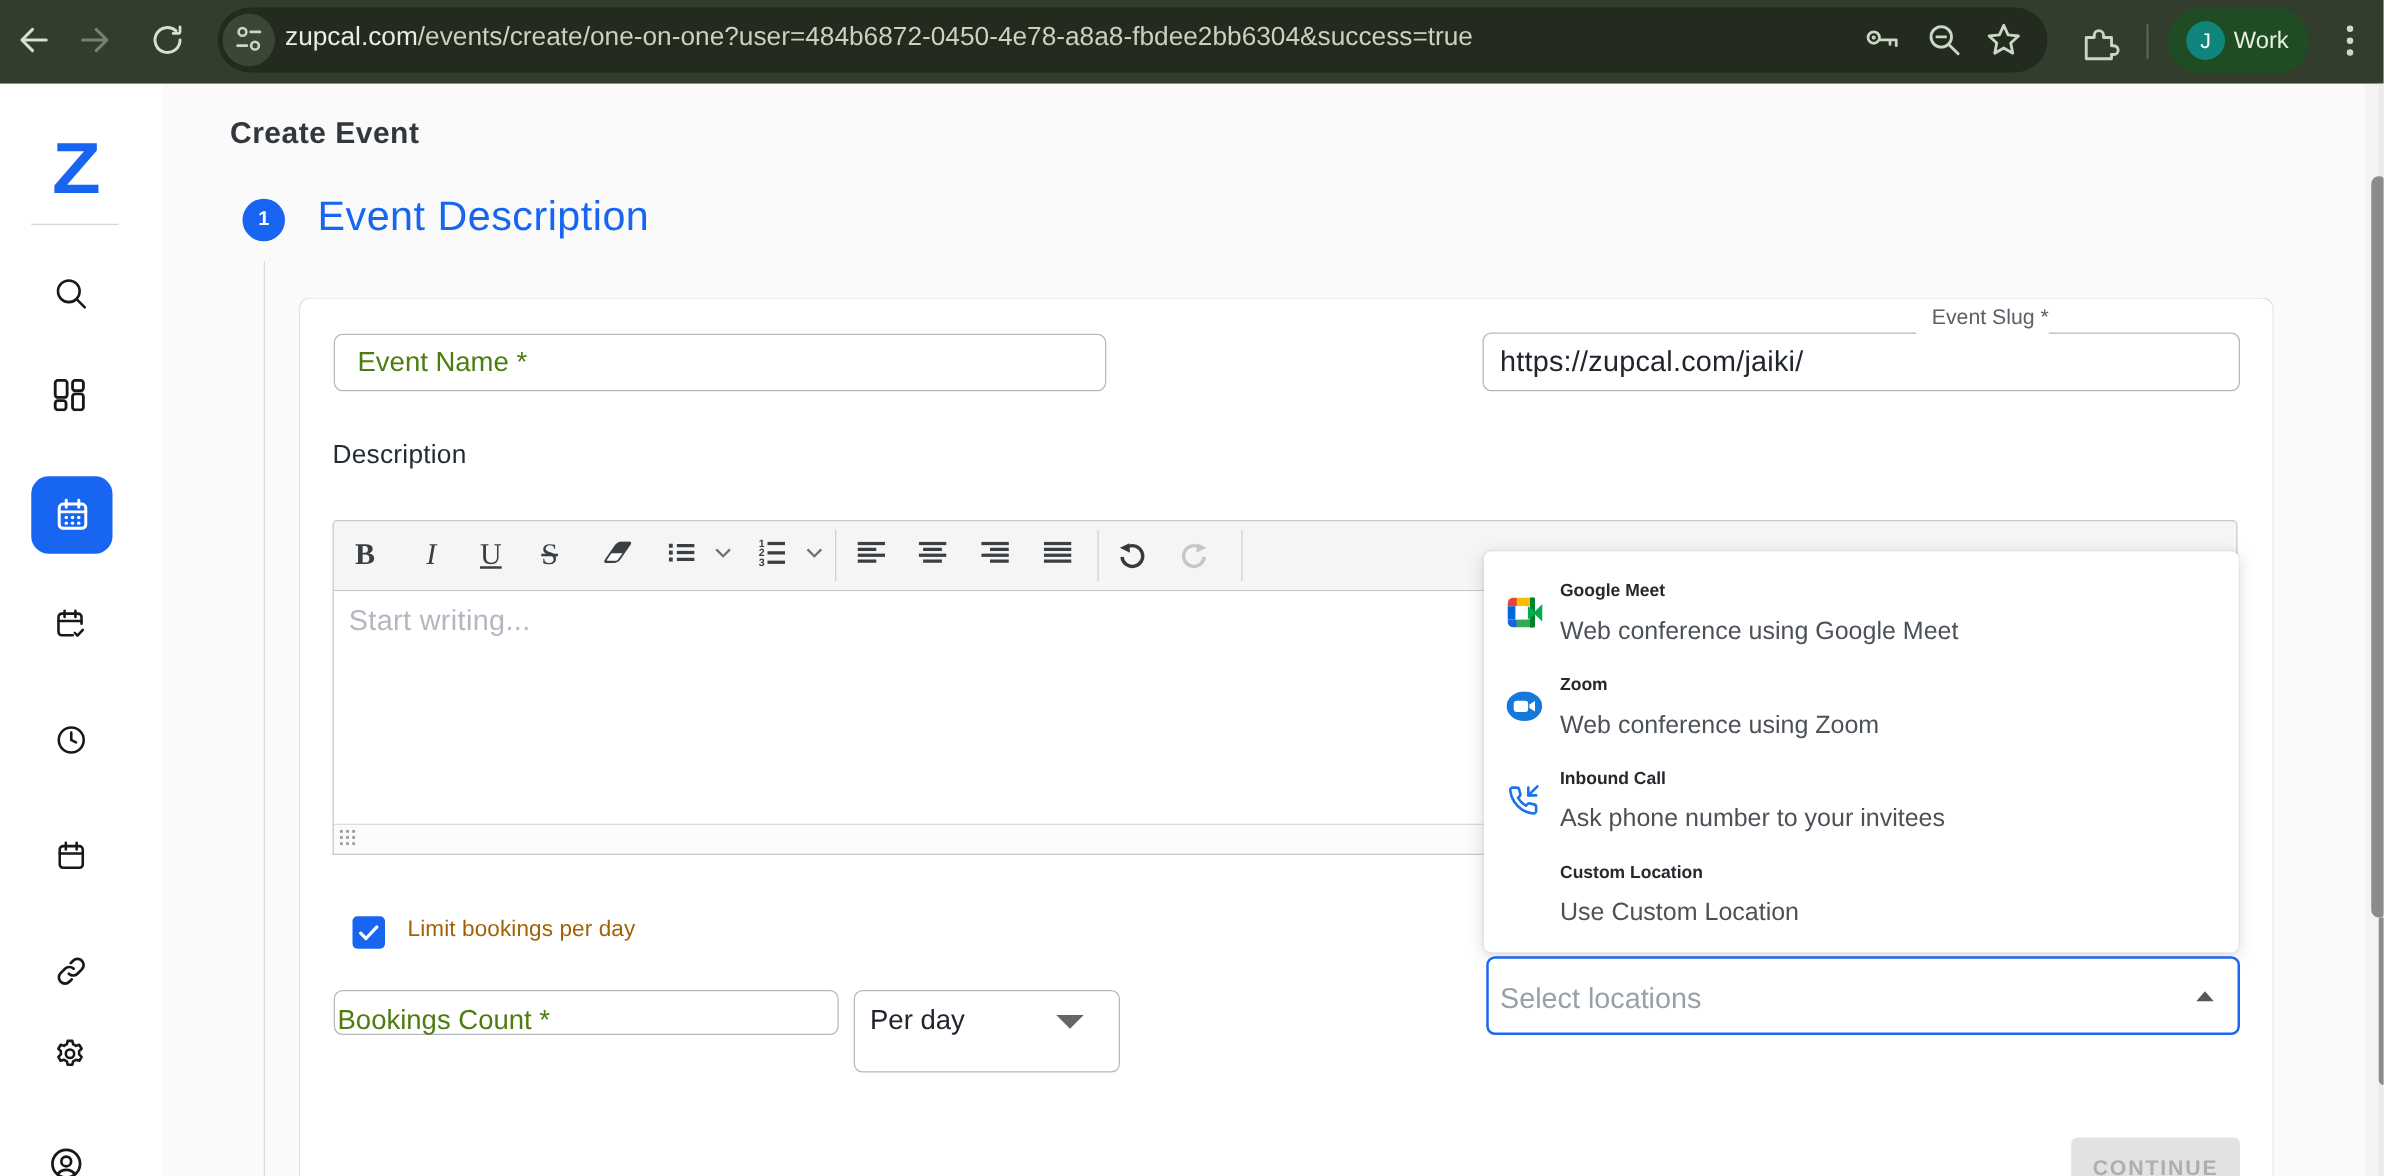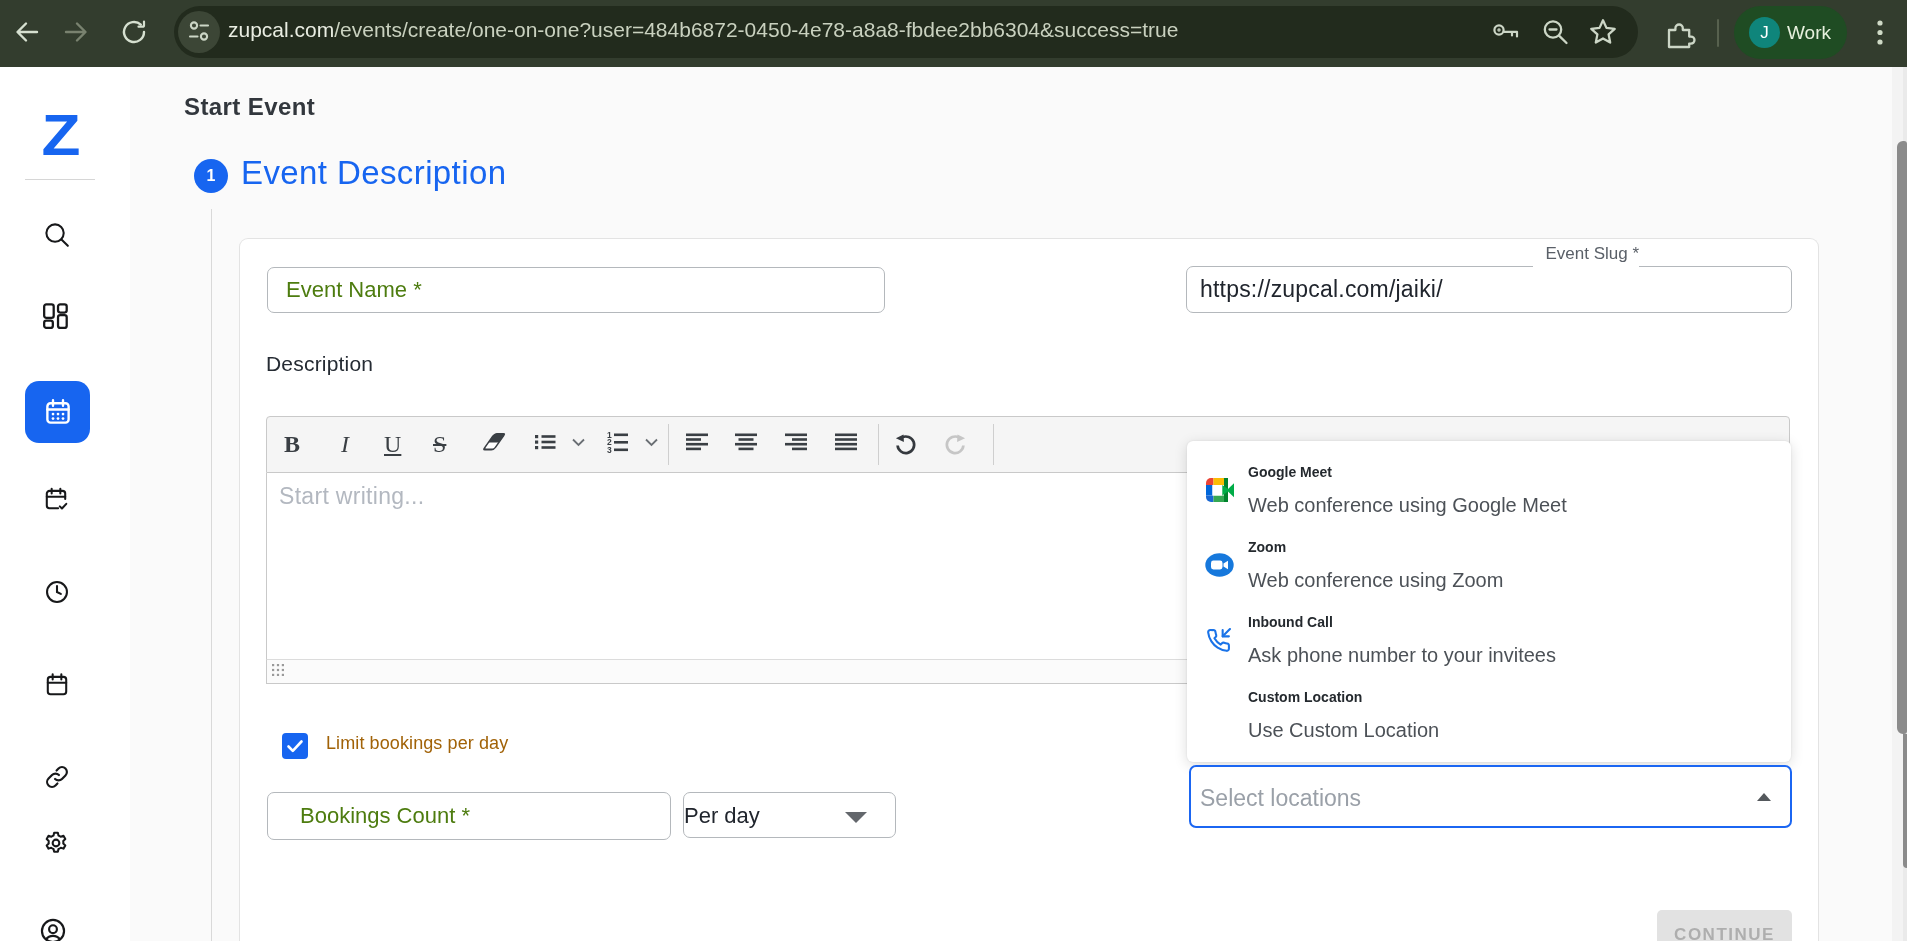--- a/index.html
+++ b/index.html
@@ -17,21 +17,21 @@
   
   #sidebar { position:absolute; left:0; top:67px; width:130px; height:874px; background:#ffffff; }
   #zlogo { position:absolute; left:0; top:39px; width:122px; text-align:center; font-size:58px; font-weight:bold; color:#1765f0; line-height:1; transform:scaleX(1.1); }
   #zhr { position:absolute; left:25px; top:112px; width:70px; height:1px; background:#d6d6d6; }
   .sic { position:absolute; left:45px; width:26px; height:26px; }
   #activebtn { position:absolute; left:25px; top:314px; width:65px; height:62px; border-radius:14px; background:#1765f0; }
   
   #main { position:absolute; left:130px; top:67px; width:1762px; height:874px; background:#fafafa; }
   h1.ce { position:absolute; left:184px; top:93px; font-size:24px; font-weight:bold; color:#32373d; letter-spacing:0.4px; }
   #stepcirc { position:absolute; left:194px; top:159px; width:34px; height:34px; border-radius:50%; background:#1765f0; color:#fff; font-size:16px; font-weight:600; text-align:center; line-height:34px; }
-  #steptitle { position:absolute; left:241px; top:154px; font-size:33px; letter-spacing:0.4px; color:#1765f0; }
+  #steptitle { position:absolute; left:254px; top:154px; font-size:33px; letter-spacing:0.4px; color:#1765f0; }
   #stepline { position:absolute; left:211px; top:209px; width:1px; height:732px; background:#d9d9d9; }
   #card { position:absolute; left:239px; top:238px; width:1580px; height:703px; background:#fff; border:1px solid #e3e3e3; border-radius:9px 9px 0 0; border-bottom:none; }
   .inp { position:absolute; border:1.5px solid #b4b8bc; border-radius:7px; background:#fff; font-size:22px; }
   .ph { color:#4d7c0f; }
   
   #toolbar { position:absolute; left:266px; top:416px; width:1524px; height:57px; background:#f5f5f5; border:1px solid #c9c9c9; border-radius:4px 4px 0 0; }
   #edbody { position:absolute; left:266px; top:473px; width:1524px; height:186px; background:#fff; border-left:1px solid #c9c9c9; border-right:1px solid #c9c9c9; }
   #edfoot { position:absolute; left:266px; top:659px; width:1524px; height:25px; background:#fbfbfb; border:1px solid #c9c9c9; border-top:1px solid #dcdcdc; }
   .tbtxt { position:absolute; top:0; height:55px; line-height:55px; font-family:"Liberation Serif", serif; font-size:24px; color:#3a3f44; font-weight:bold; }
   .tsep { position:absolute; top:8px; width:1px; height:41px; background:#cfcfcf; }
@@ -163,21 +163,21 @@
       <circle cx="12" cy="12" r="3.1"></circle>
     </svg>
 
   <svg class="sic" style="top:851px;left:40px" width="35" height="35" viewBox="0 0 24 24" fill="none" stroke="#17181a" stroke-width="2">
       <circle cx="12" cy="12" r="10.2"></circle>
       <circle cx="12" cy="10.3" r="3.6"></circle>
       <path d="M5.5 19.8 a8 8 0 0 1 13 0"></path>
     </svg>
 </div>
 <div id="main"></div>
-<h1 class="ce">Start Event</h1>
+<h1 class="ce">Create Event</h1>
 <div id="stepcirc">1</div>
 <div id="steptitle">Event Description</div>
 <div id="stepline"></div>
 <div id="card"></div>
 
 <div class="inp" style="left:267px;top:267px;width:618px;height:46px;line-height:43px;padding-left:18px"><span class="ph">Event Name *</span></div>
 
 <div class="inp" style="left:1186px;top:266px;width:606px;height:47px;line-height:44px;padding-left:13px;color:#20252d;font-size:23px;letter-spacing:0.2px">https://zupcal.com/jaiki/</div>
 <div class="abs" style="left:1533px;top:263px;width:106px;height:5px;background:#fff"></div>
 <div class="abs" style="left:1533px;top:244px;width:106px;text-align:right;font-size:17px;color:#5a6068;white-space:nowrap">Event Slug *</div>
@@ -270,23 +270,23 @@
     <rect x="10.8" y="10.8" width="2.2" height="2.2"></rect>
   </svg>
 
 <div class="abs" style="left:282px;top:733px;width:26px;height:26px;border-radius:4px;background:#1765f0">
   <svg class="abs" style="left:4px;top:5px" width="18" height="16" viewBox="0 0 18 16" fill="none" stroke="#fff" stroke-width="2.6" stroke-linecap="round" stroke-linejoin="round">
       <path d="M2.5 8.5 L6.8 12.8 L15.5 3.5"></path>
     </svg>
 </div>
 <div class="abs" style="left:326px;top:733px;font-size:18px;letter-spacing:0.1px;color:#a16207">Limit bookings per day</div>
 
-<div class="inp" style="left:267px;top:792px;width:404px;height:48px;line-height:45px;padding-left:32px"><span class="ph">Bookings Count *</span></div>
-
-<div class="inp" style="left:683px;top:792px;width:213px;height:46px;line-height:46px;color:#20252d">Per day</div>
+<div class="inp" style="left:267px;top:792px;width:404px;height:36px;line-height:45px;padding-left:2px"><span class="ph">Bookings Count *</span></div>
+
+<div class="inp" style="left:683px;top:792px;width:213px;height:66px;line-height:46px;padding-left:12px;color:#20252d">Per day</div>
 <div class="abs" style="left:845px;top:812px;width:0;height:0;border-left:11px solid transparent;border-right:11px solid transparent;border-top:11px solid #63676c"></div>
 
 <div id="panel"></div>
 
 <svg class="abs" style="left:1206px;top:478px" width="28" height="24" viewBox="0 0 28 24">
   <path fill="#ea4335" d="M0 5 A5 5 0 0 1 5 0 H7.5 V7 H0 Z"></path>
   <rect fill="#fbbc04" x="7.5" y="0" width="10.5" height="7"></rect>
   <path fill="#00832d" d="M18 0 A5 5 0 0 1 22 0 L22 24 A5 5 0 0 1 18 24 Z" transform="translate(0,0)"></path>
   <path fill="#00832d" d="M18 0 H17.5 A4.5 4.5 0 0 1 22 4.5 V19.5 A4.5 4.5 0 0 1 17.5 24 H18 Z"></path>
   <rect fill="#00832d" x="18" y="0" width="2" height="24"></rect>

